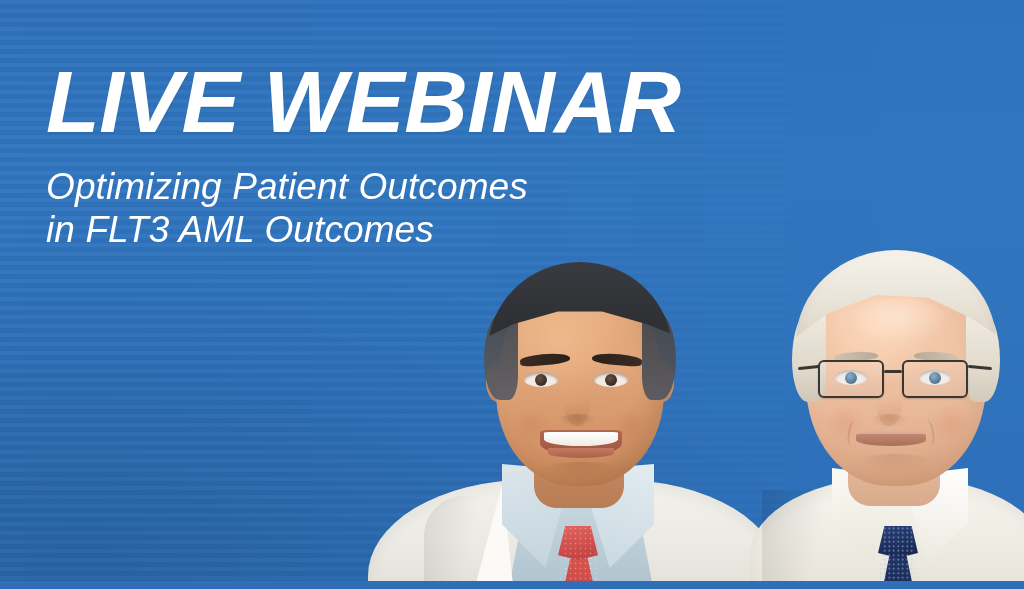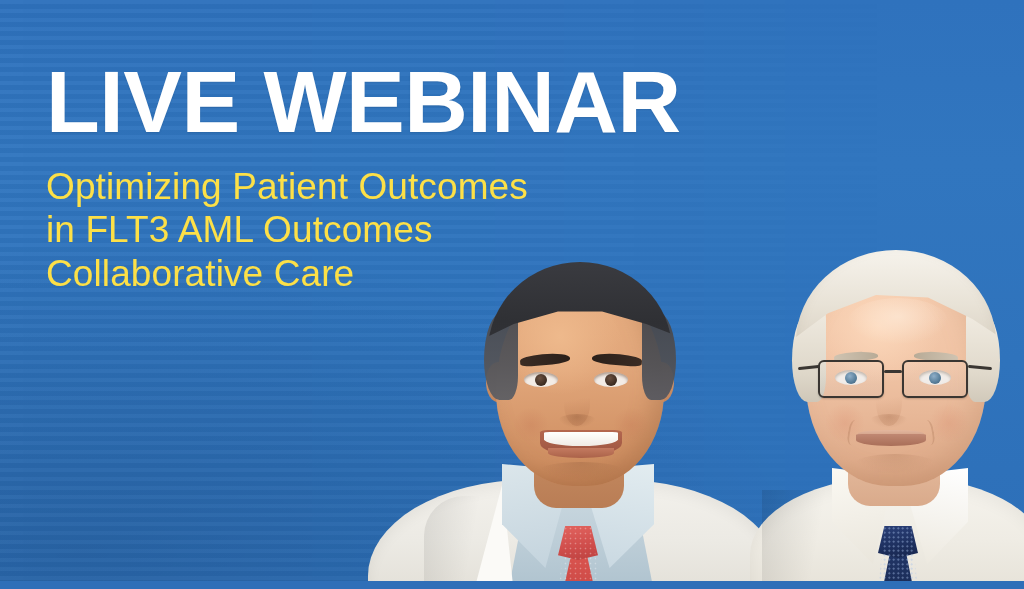--- a/index.html
+++ b/index.html
@@ -10,20 +10,21 @@
     background:#2f6fb8;
     overflow:hidden;
   }
 
   
   .banner{
     position:relative;
     width:1024px; height:581px;
     overflow:hidden;
     background:#3174be;
+    font-style:italic;
   }
 
   
   .bg-base{
     position:absolute; inset:0;
     background:
       linear-gradient(180deg,#2f72bd 0%,#3176bf 28%,#2f73bc 62%,#2d6fb8 100%);
   }
   
   .bg-bands{
@@ -58,21 +59,21 @@
     white-space:nowrap;
     transform:scaleX(1.0);
     transform-origin:left center;
     text-shadow:0 1px 2px rgba(0,0,0,0.10);
   }
   .subtitle{
     margin-top:24px;
     font-size:37px;
     line-height:1.17;
     font-weight:300;
-    color:#fde047;
+    color:#ffffff;
     letter-spacing:0.1px;
   }
   .subtitle .sline{ display:block; white-space:nowrap; }
 
   
   .portrait{ position:absolute; }
 
   .p1{ left:372px; top:258px; width:404px; height:331px; z-index:20; }
   .p2{ left:756px; top:248px; width:282px; height:341px; z-index:25; }
 
@@ -510,17 +511,16 @@
       <div class="p2-mouth"></div>
       <div class="p2-chin-sh"></div>
     </div>
   </div>
 
   <div class="text-block">
     <div class="headline">LIVE WEBINAR</div>
     <div class="subtitle">
       <span class="sline">Optimizing Patient Outcomes</span>
       <span class="sline">in FLT3 AML Outcomes</span>
-      <span class="sline">Collaborative Care</span>
     </div>
   </div>
 
 </div>
 
 </body></html>

